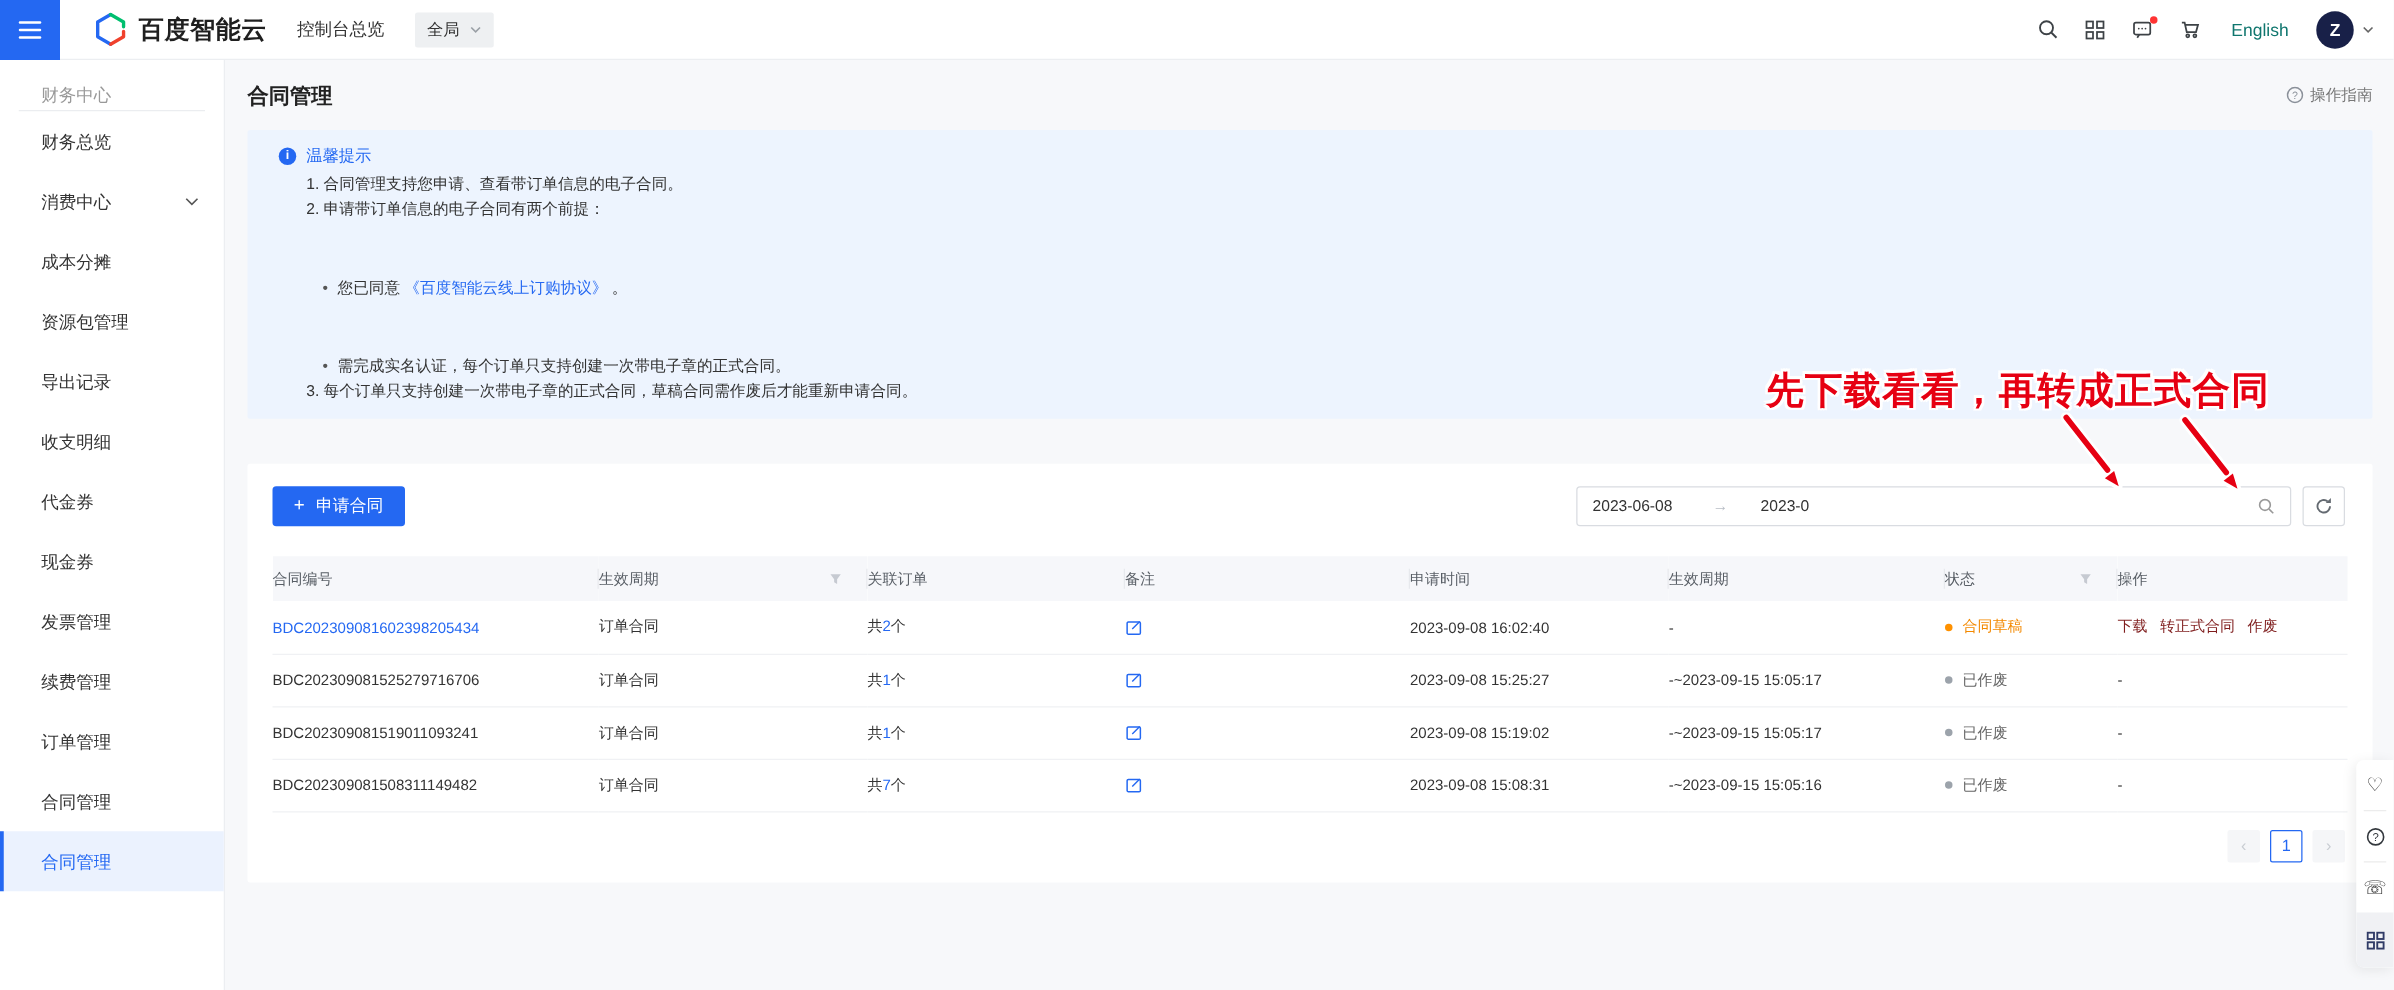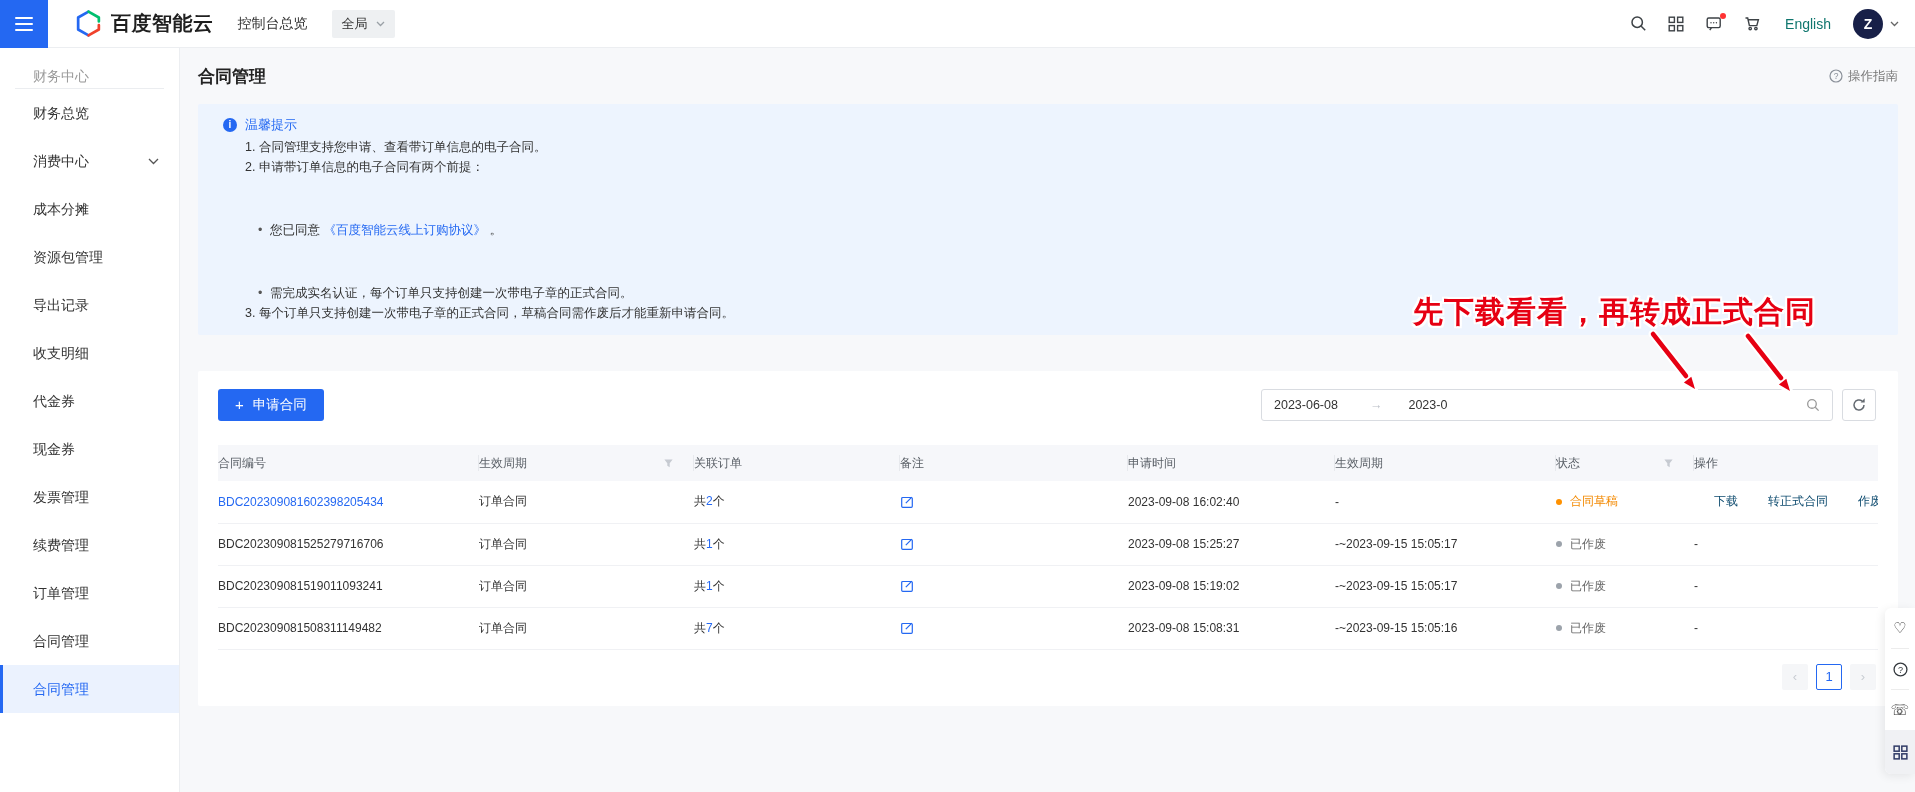--- a/index.html
+++ b/index.html
@@ -59,21 +59,21 @@
 
   
   table { width:100%; border-collapse:collapse; table-layout:fixed; margin-top:24px; font-size:12px; }
   thead th { background:#f6f7fa; height:36px; font-weight:400; color:#595f66; text-align:left; padding:0 10px 0 0; position:relative; }
   thead th:not(:last-child)::after { content:""; position:absolute; right:0; top:10px; height:16px; width:1px; background:#e7e9ed; }
   .th-inner { display:flex; align-items:center; justify-content:space-between; }
   tbody td { height:42px; border-bottom:1px solid #f0f1f4; color:#333; padding:0 10px 0 0; white-space:nowrap; overflow:hidden; }
   .id-link { color:#2468f2; }
   .count-link { color:#2468f2; }
   .status-dot { display:inline-block; width:6px; height:6px; border-radius:50%; margin-right:8px; vertical-align:middle; }
-  .action-link { color:#0c4a6e; margin-right:10px;margin-left:20px; }
+  .action-link { color:#7f1d1d; margin-right:10px; }
 
   .pagination { display:flex; justify-content:flex-end; gap:8px; margin-top:14px; padding-right:2px; }
   .pg { width:26px; height:26px; border-radius:2px; display:flex; align-items:center; justify-content:center; font-size:13px; font-family:inherit; }
   .pg-nav { background:#f5f6f8; color:#c8ccd2; border:none; cursor:default; }
   .pg-cur { background:#fff; border:1px solid #2468f2; color:#2468f2; }
 
   
   .float-panel { position:absolute; right:0; top:608px; width:30px; background:#fff; border-radius:6px 0 0 6px; box-shadow:-2px 2px 10px rgba(0,0,0,.08); z-index:40; overflow:hidden; }
   .fp-cell { height:40px; display:flex; align-items:center; justify-content:center; cursor:pointer; color:#333; font-size:15px; }
   .fp-divider { height:1px; background:#ececec; margin:0 6px; }

